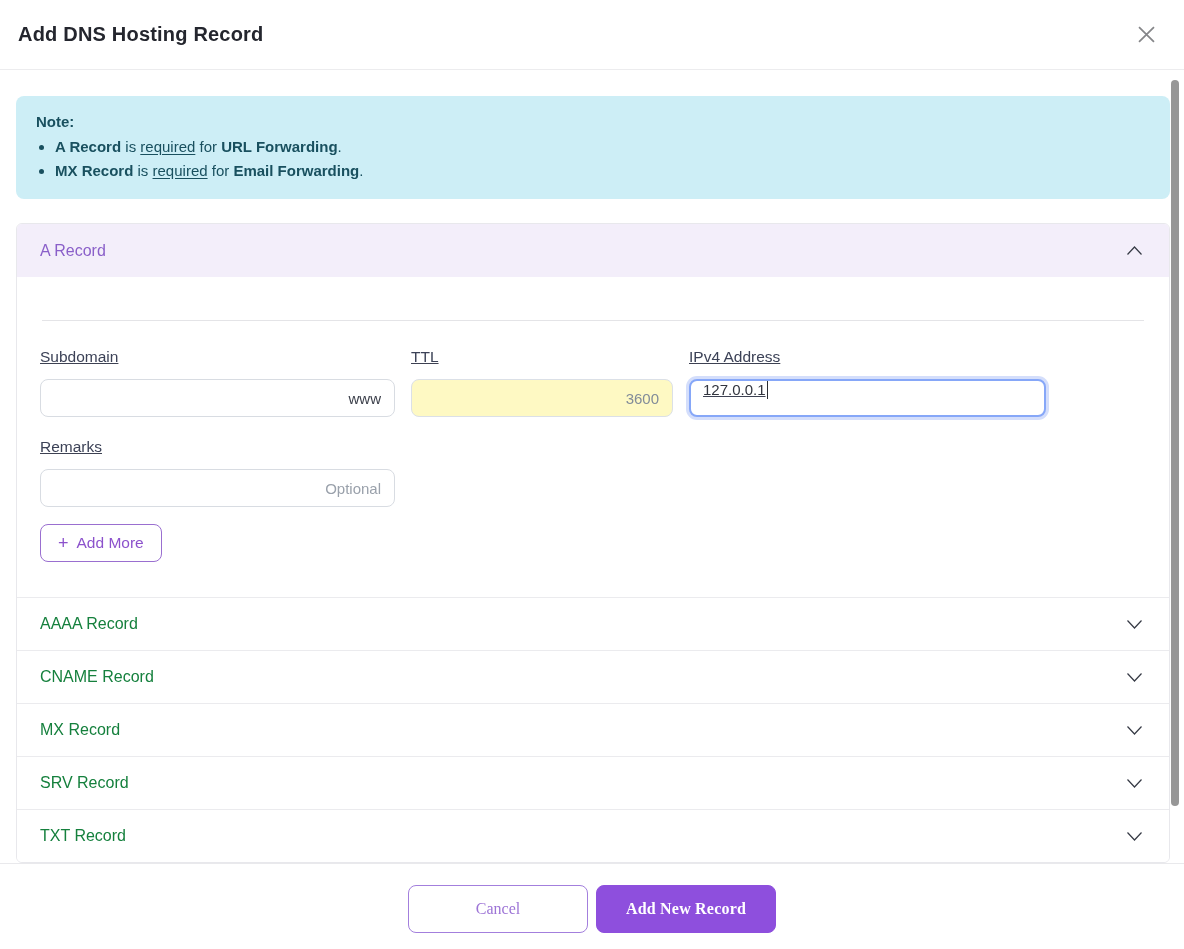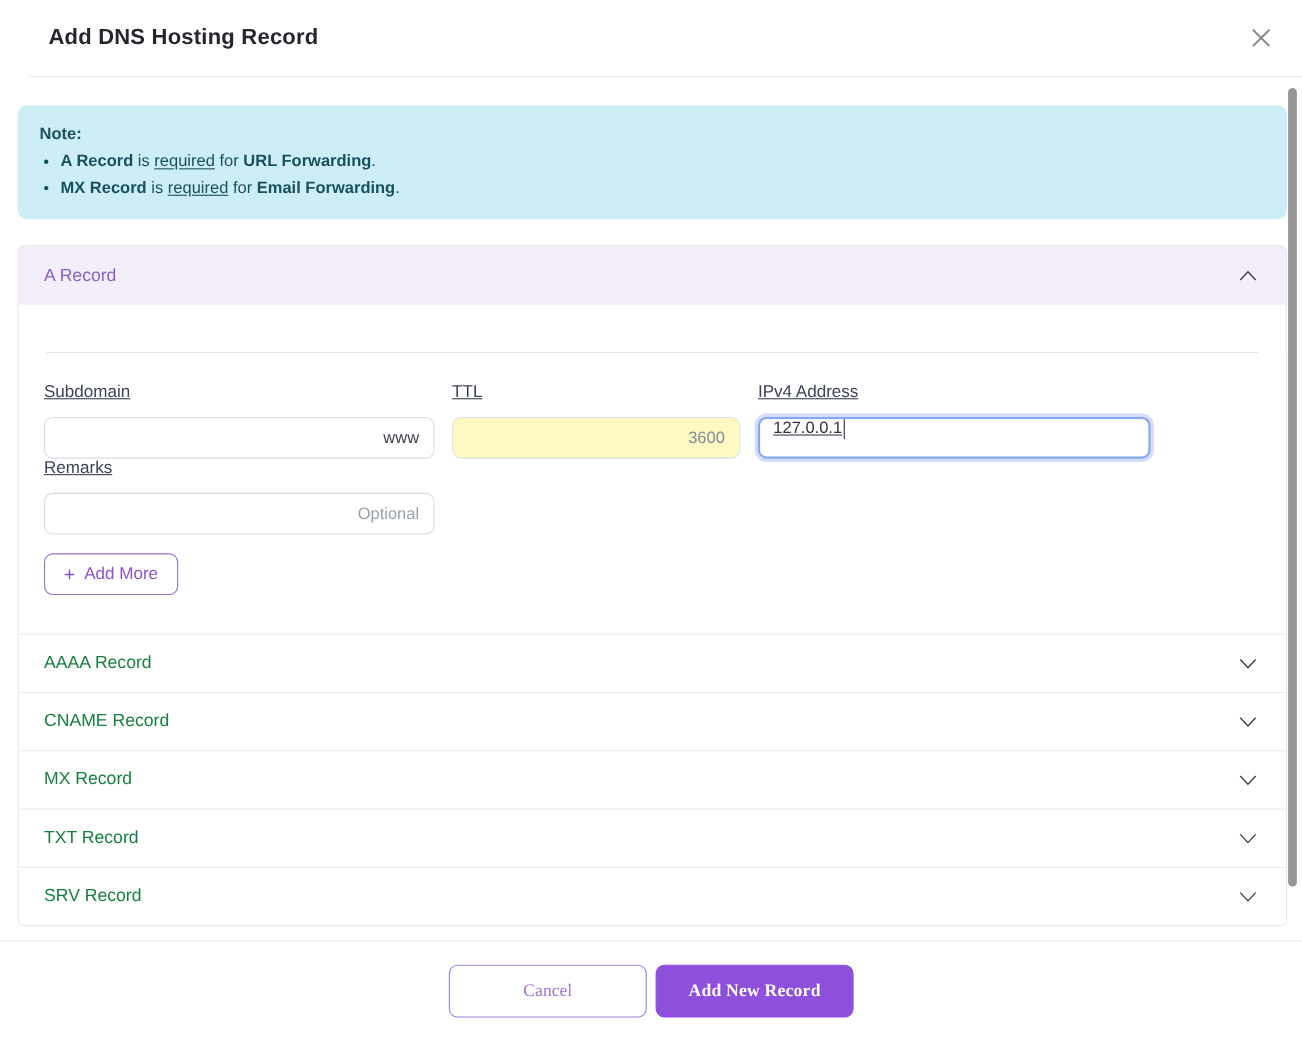--- a/index.html
+++ b/index.html
@@ -13,21 +13,20 @@
   }
   .modal { width: 1184px; height: 949px; display: flex; flex-direction: column; position: relative; }
 
   
   .modal-header {
     height: 70px;
     display: flex; align-items: center; justify-content: space-between;
     padding: 0 20px 0 18px;
     border-bottom: 1px solid #ececee;
     flex: 0 0 auto;
-    margin-left: 26px;
   }
   .modal-title { font-size: 20px; font-weight: 700; letter-spacing: .2px; color: #24262e; }
   .close-btn { background: none; border: none; cursor: pointer; padding: 4px; line-height: 0; margin-right: 2px; }
 
   
   .modal-body { flex: 1 1 auto; padding: 26px 14px 0 16px; position: relative; }
 
   
   .note {
     background: #cdeef6;
@@ -79,21 +78,21 @@
     background: #fef9c3; color: #828c99; border-color: #dbe0e7;
   }
   .fake-input {
     width: 100%; height: 38px; display: flex; align-items: flex-start;
     border: 2px solid #86a7f8; border-radius: 8px;
     box-shadow: 0 0 0 3px #d4defb;
     padding: 0 12px; font-size: 15px; color: #32353e; background: #fff;
     cursor: text;
   }
   .caret { display: inline-block; width: 1.5px; height: 18px; background: #2b2d33; margin-left: 1px; }
-  .remarks-field { width: 355px; }
+  .remarks-field { margin-top: 21px; width: 355px; }
   .add-more-btn {
     margin-top: 17px;
     display: inline-flex; align-items: center; gap: 8px;
     height: 38px; padding: 0 17px;
     background: #fff;
     border: 1px solid #9a6fd0; border-radius: 8px;
     color: #8c52cc; font-size: 15.5px;
     font-family: "Liberation Sans", sans-serif;
     cursor: pointer;
   }
@@ -208,27 +207,27 @@
             <path d="M1.5 1.5 L8.5 9 L15.5 1.5" stroke="#363a45" stroke-width="1.2" fill="none"></path>
           </svg>
       </div>
       <div class="acc-row">
         <span>MX Record</span>
         <svg width="17" height="11" viewBox="0 0 17 11">
             <path d="M1.5 1.5 L8.5 9 L15.5 1.5" stroke="#363a45" stroke-width="1.2" fill="none"></path>
           </svg>
       </div>
       <div class="acc-row">
+        <span>SRV Record</span>
+        <svg width="17" height="11" viewBox="0 0 17 11">
+            <path d="M1.5 1.5 L8.5 9 L15.5 1.5" stroke="#363a45" stroke-width="1.2" fill="none"></path>
+          </svg>
+      </div>
+      <div class="acc-row">
         <span>TXT Record</span>
-        <svg width="17" height="11" viewBox="0 0 17 11">
-            <path d="M1.5 1.5 L8.5 9 L15.5 1.5" stroke="#363a45" stroke-width="1.2" fill="none"></path>
-          </svg>
-      </div>
-      <div class="acc-row">
-        <span>SRV Record</span>
         <svg width="17" height="11" viewBox="0 0 17 11">
             <path d="M1.5 1.5 L8.5 9 L15.5 1.5" stroke="#363a45" stroke-width="1.2" fill="none"></path>
           </svg>
       </div>
 
     </div>
   </div>
 
   <div class="modal-footer">
     <button class="btn btn-cancel">Cancel</button>

